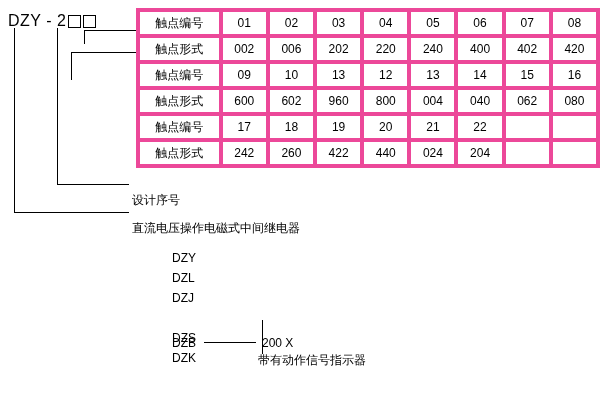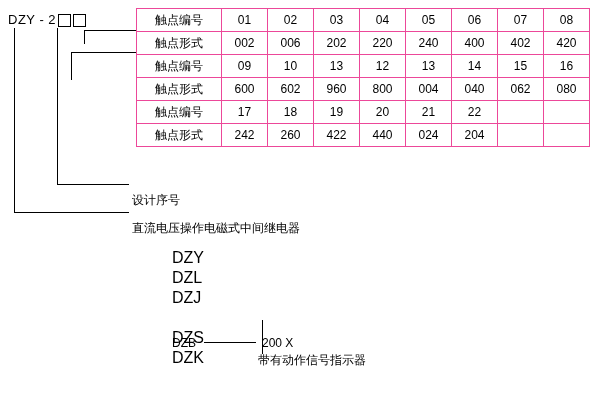--- a/index.html
+++ b/index.html
@@ -19,21 +19,21 @@
     position: relative;
     width: 600px;
     height: 400px;
   }
 
   
   .model-code {
     position: absolute;
     left: 8px;
     top: 12px;
-    font-size: 13px;
+    font-size: 16px;
     letter-spacing: 0.5px;
     white-space: nowrap;
   }
   .model-box {
     display: inline-block;
     width: 11px;
     height: 11px;
     border: 1px solid #000;
     vertical-align: middle;
     margin-left: 2px;
@@ -43,21 +43,21 @@
   .table-wrap {
     position: absolute;
     left: 136px;
     top: 8px;
   }
   table.spec {
     border-collapse: collapse;
     font-size: 12px;
   }
   table.spec td {
-    border: 1px solid #ec4899;
+    border: 4px solid #ec4899;
     height: 22px;
     text-align: center;
     vertical-align: middle;
     padding: 0;
   }
   table.spec td.label {
     width: 84px;
     font-size: 12px;
   }
   table.spec td.cell {
@@ -83,21 +83,21 @@
     font-size: 12px;
     white-space: nowrap;
     margin-top: 16px;
   }
 
   
   .series {
     position: absolute;
     left: 172px;
     top: 248px;
-    font-size: 16px;
+    font-size: 12px;
     line-height: 20px;
   }
   .series div {
     height: 20px;
   }
   .series-note {
     position: absolute;
     left: 258px;
     top: 352px;
     font-size: 12px;

